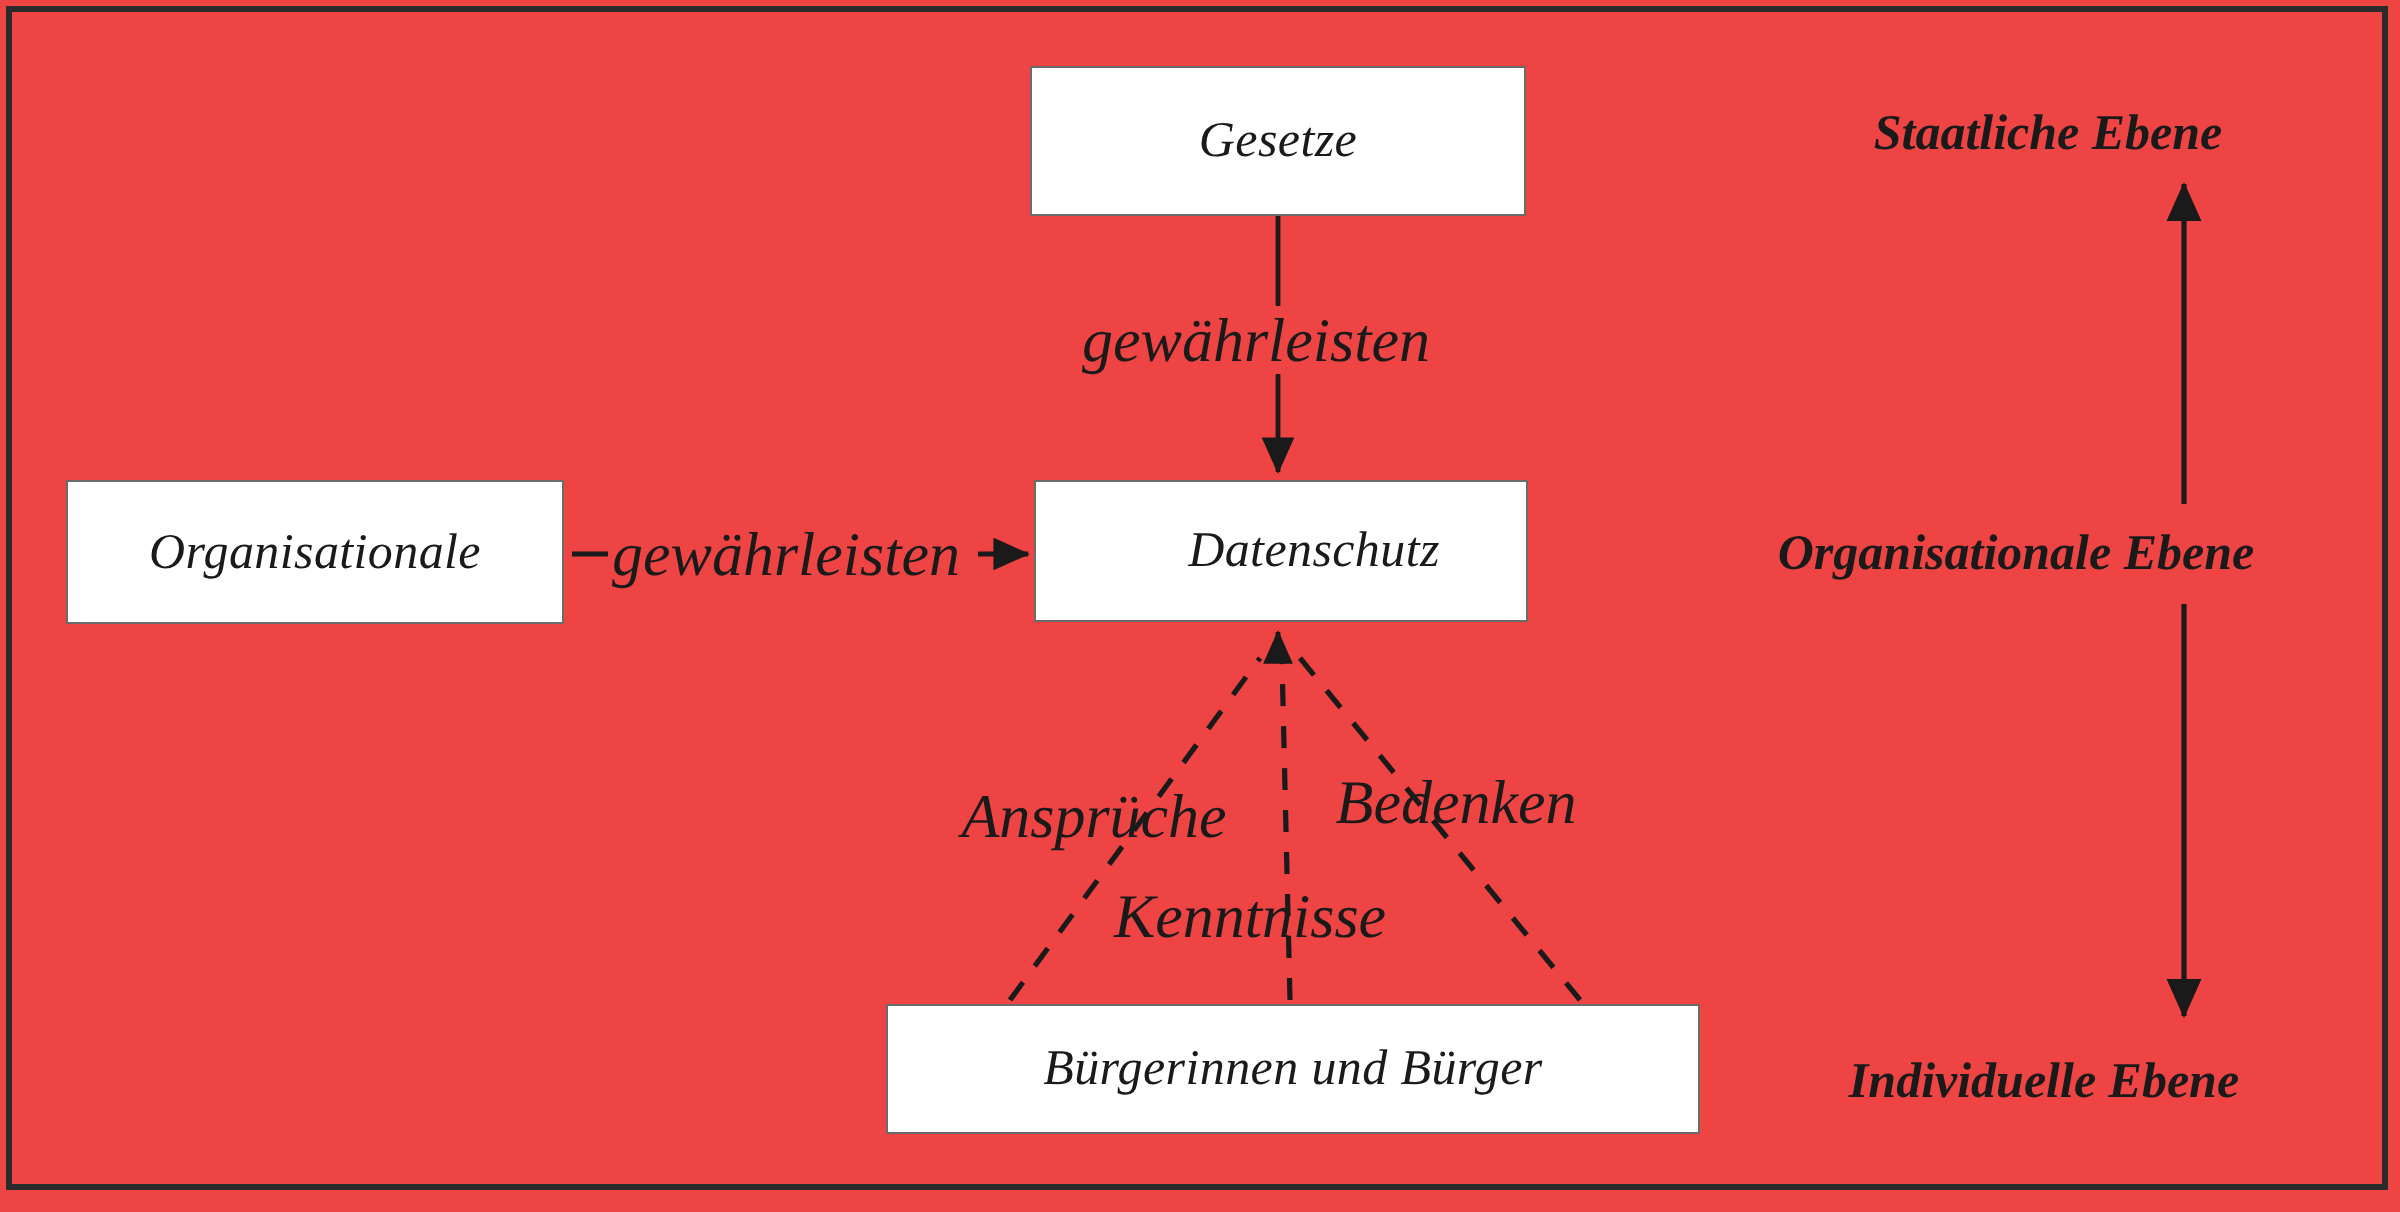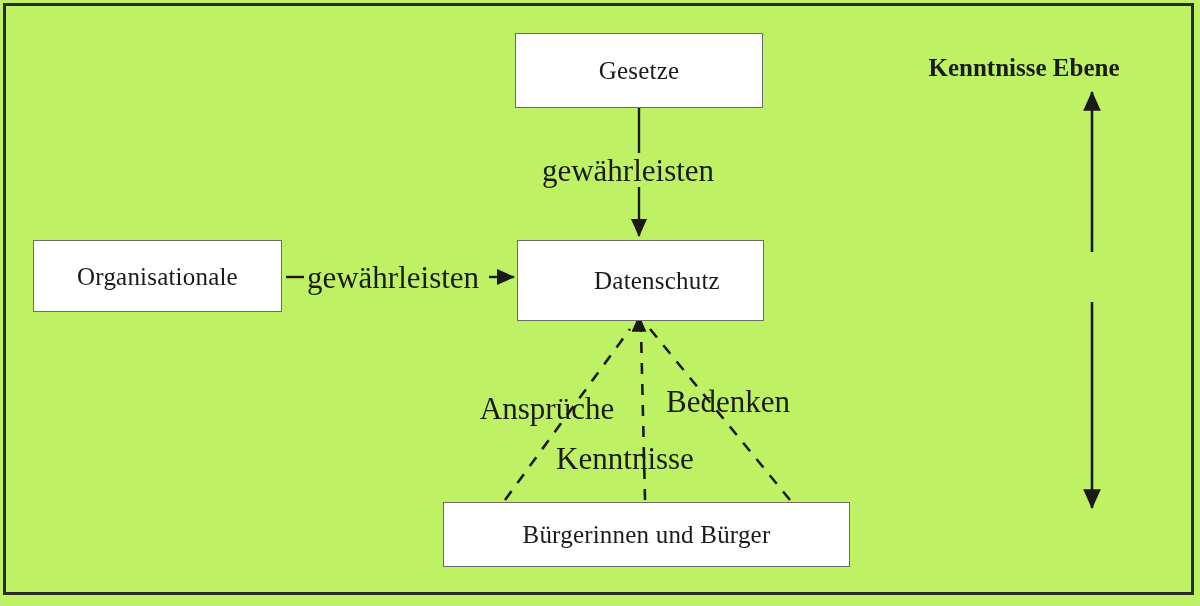--- a/index.html
+++ b/index.html
@@ -4,23 +4,24 @@
 <style>
   html, body {
     margin: 0;
     padding: 0;
     background: #ffffff;
   }
   #canvas {
     position: relative;
     width: 1200px;
     height: 606px;
-    background: #bef264;
+    background: #ef4444;
     font-family: "Liberation Serif", "DejaVu Serif", serif;
     overflow: hidden;
+    font-style: italic;
   }
   .frame {
     position: absolute;
     left: 3px;
     top: 3px;
     width: 1191px;
     height: 592px;
     border: 3px solid #2b2b2b;
     box-sizing: border-box;
   }
@@ -31,21 +32,21 @@
     background: #ffffff;
     display: flex;
     align-items: center;
     justify-content: center;
     color: #1a1a1a;
     font-size: 25px;
     line-height: 1;
     letter-spacing: 0.2px;
   }
   .node-gesetze      { left: 515px; top: 33px;  width: 248px; height: 75px; }
-  .node-datenschutz  { left: 517px; top: 240px; width: 247px; height: 81px; padding-left: 33px; }
+  .node-datenschutz  { left: 517px; top: 240px; width: 247px; height: 71px; padding-left: 33px; }
   .node-organisationen { left: 33px; top: 240px; width: 249px; height: 72px; }
   .node-buerger      { left: 443px; top: 502px; width: 407px; height: 65px; }
 
   .edge-label {
     position: absolute;
     color: #1a1a1a;
     font-size: 31px;
     line-height: 1;
     white-space: nowrap;
     transform: translate(-50%, -50%);
@@ -125,17 +126,19 @@
   <div class="edge-label" style="left:628px; top:170px;">gewährleisten</div>
 
   <div class="edge-label" style="left:393px; top:277px;">gewährleisten</div>
 
   <div class="edge-label" style="left:547px; top:408px;">Ansprüche</div>
 
   <div class="edge-label" style="left:625px; top:458px;">Kenntnisse</div>
 
   <div class="edge-label" style="left:728px; top:401px;">Bedenken</div>
 
-  <div class="level-label" style="left:1024px; top:67px;">Kenntnisse Ebene</div>
+  <div class="level-label" style="left:1024px; top:67px;">Staatliche Ebene</div>
 
+  <div class="level-label" style="left:1008px; top:277px;">Organisationale Ebene</div>
 
+  <div class="level-label" style="left:1022px; top:541px;">Individuelle Ebene</div>
 
 </div>
 
 </body></html>

